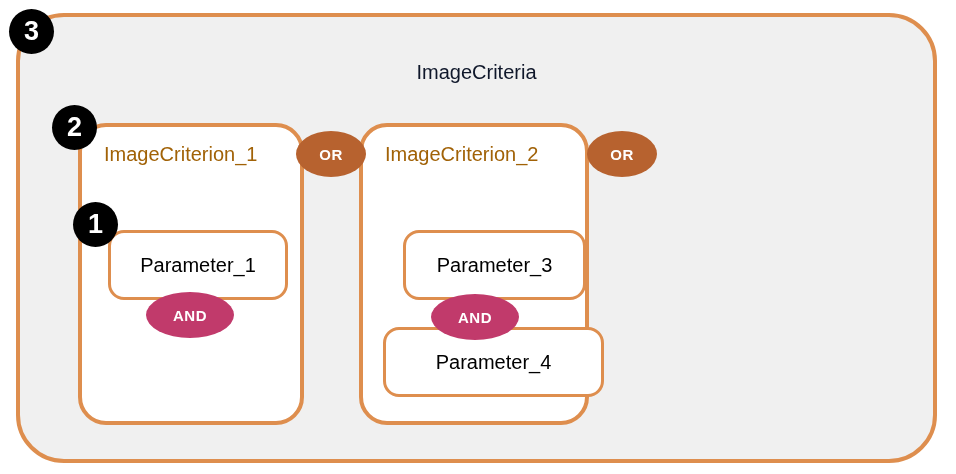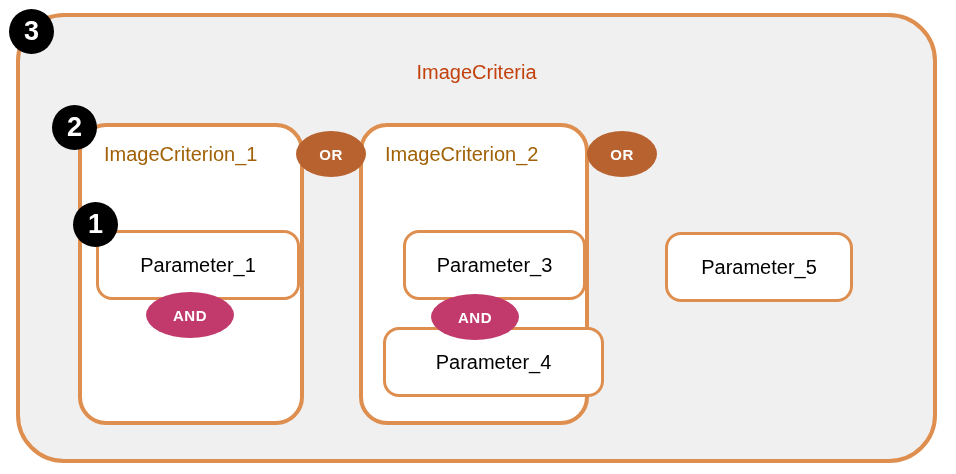--- a/index.html
+++ b/index.html
@@ -25,21 +25,21 @@
     width: 921px; height: 450px;
     background: var(--outer-bg, #F0F0F0);
     border: 4px solid var(--border-orange, #DE8E4E);
     border-radius: 48px;
   }
   .outer-title {
     position: absolute;
     left: 0; right: 0; top: 44px;
     text-align: center;
     font-size: 20px;
-    color: #c2410c;
+    color: #0f172a;
   }
 
   
   .crit {
     position: absolute;
     top: 123px; height: 302px;
     background: var(--box-bg, #FFFFFF);
     border: 4px solid var(--border-orange, #DE8E4E);
     border-radius: 28px;
   }
@@ -61,21 +61,21 @@
     height: 70px;
     background: var(--box-bg, #FFFFFF);
     border: 3.5px solid var(--border-orange, #DE8E4E);
     border-radius: 16px;
     display: flex;
     align-items: center;
     justify-content: center;
     font-size: 20px;
     color: #000;
   }
-  .p1 { left: 96px; top: 230px; width: 204px; }
+  .p1 { left: 108px; top: 230px; width: 180px; }
   .p2 { left: 100px; top: 328px; width: 180px; }
   .p3 { left: 383px; top: 230px; width: 183px; margin-left: 20px; }
   .p4 { left: 383px; top: 327px; width: 221px; }
   .p5 { left: 665px; top: 232px; width: 188px; }
 
   
   .badge {
     position: absolute;
     display: flex;
     align-items: center;
@@ -125,21 +125,20 @@
   </div>
 
   <div class="crit crit2">
     <div class="crit-label">ImageCriterion_2</div>
   </div>
 
 
   <div class="param p1">Parameter_1</div>
   <div class="param p3">Parameter_3</div>
   <div class="param p4">Parameter_4</div>
-  <div class="param p5">Parameter_5</div>
 
   <div class="badge or or1">OR</div>
   <div class="badge or or2">OR</div>
 
   <div class="badge and and1">AND</div>
   <div class="badge and and2">AND</div>
 
   <div class="marker m3">3</div>
   <div class="marker m2">2</div>
   <div class="marker m1">1</div>

